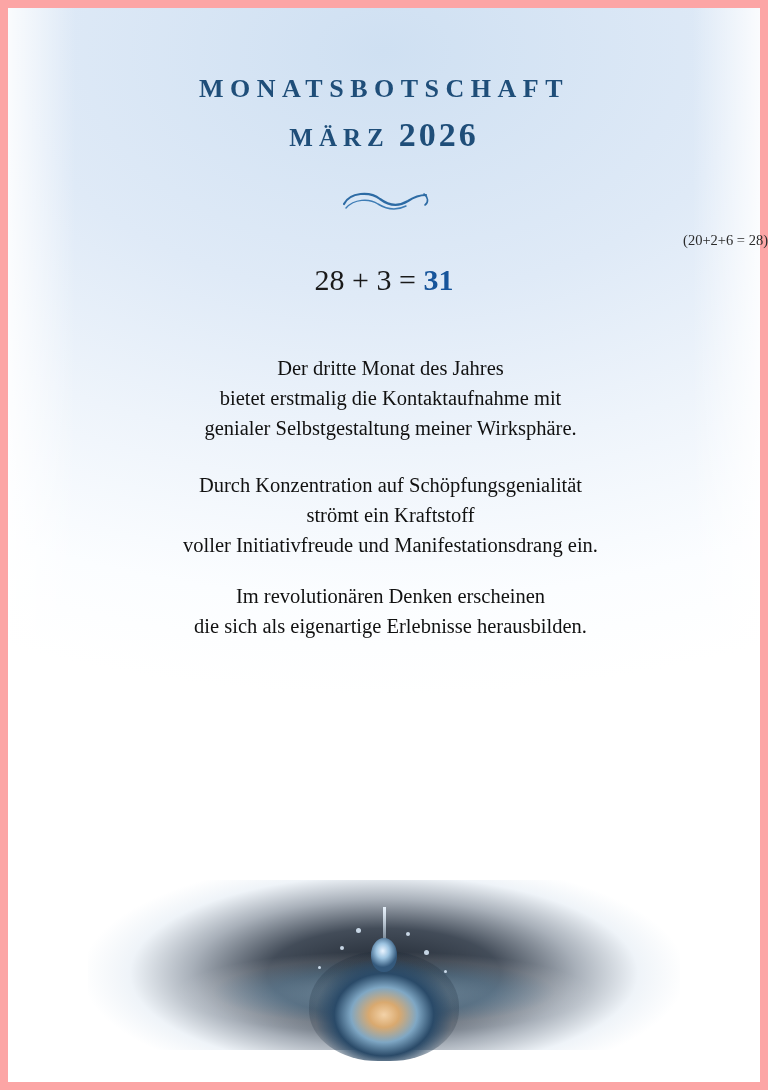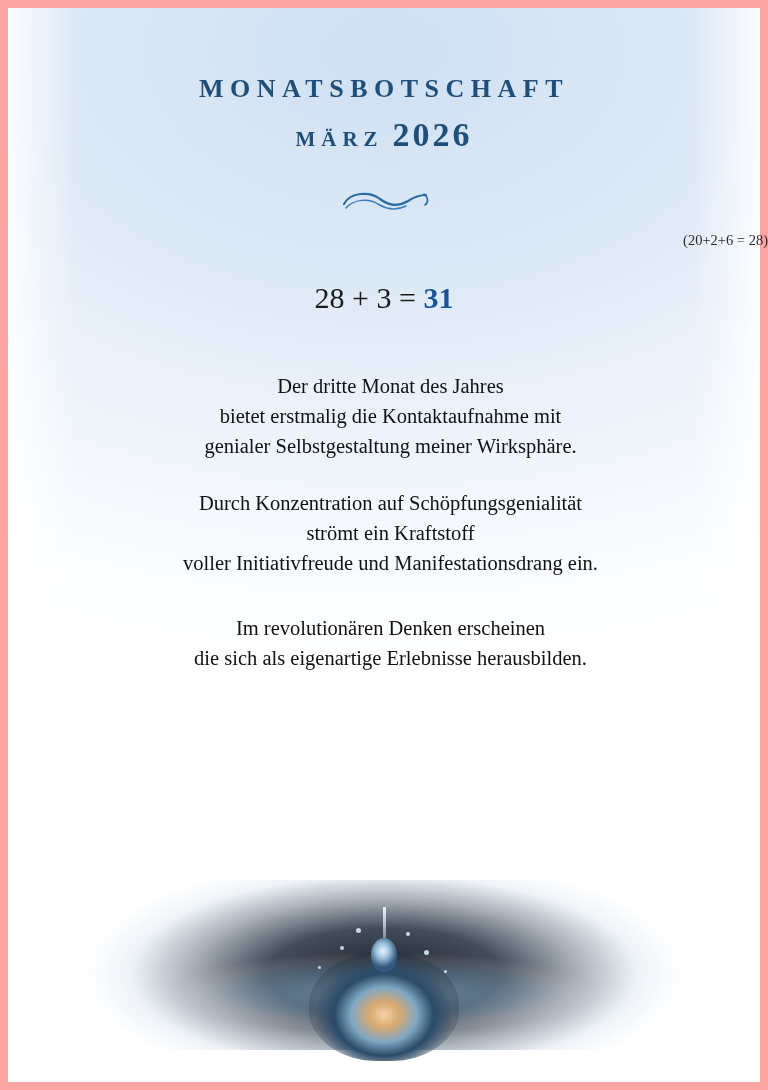--- a/index.html
+++ b/index.html
@@ -62,59 +62,59 @@
   }
   .title-line2 {
     margin-top: 12px;
     font-size: 28px;
     color: #1f4e79;
     font-weight: 700;
     letter-spacing: 2px;
   }
   .title-line2 .month {
     letter-spacing: 6px;
-    font-size: 21px;
+    font-size: 25px;
   }
   .title-line2 .year {
     letter-spacing: 3px;
     font-size: 34px;
   }
 
   #ornament {
     margin-top: 30px;
     height: 34px;
     line-height: 34px;
   }
   #ornament svg { display: inline-block; vertical-align: middle; }
 
   .calc-small {
     margin-top: 14px;
     font-size: 14.5px;
     color: #2b2b2b;
     text-align: right;
   }
   .calc-big {
-    margin-top: 32px;
+    margin-top: 14px;
     font-size: 30px;
     color: #1a1a1a;
   }
   .calc-big .result {
     color: #17559b;
     font-weight: 700;
   }
 
   .para {
     font-size: 20.5px;
     line-height: 30px;
     color: #111111;
     padding-left: 13px;
   }
   #block-a { margin-top: 56px; }
   #block-b { margin-top: 27px; }
-  #block-c { margin-top: 35px; }
+  #block-c { margin-top: 21px; }
   #block-warn {
     margin-top: 64px;
     font-size: 20.5px;
     line-height: 31px;
     color: #111111;
   }
 
   
   #bottom-art {
     position: absolute;

